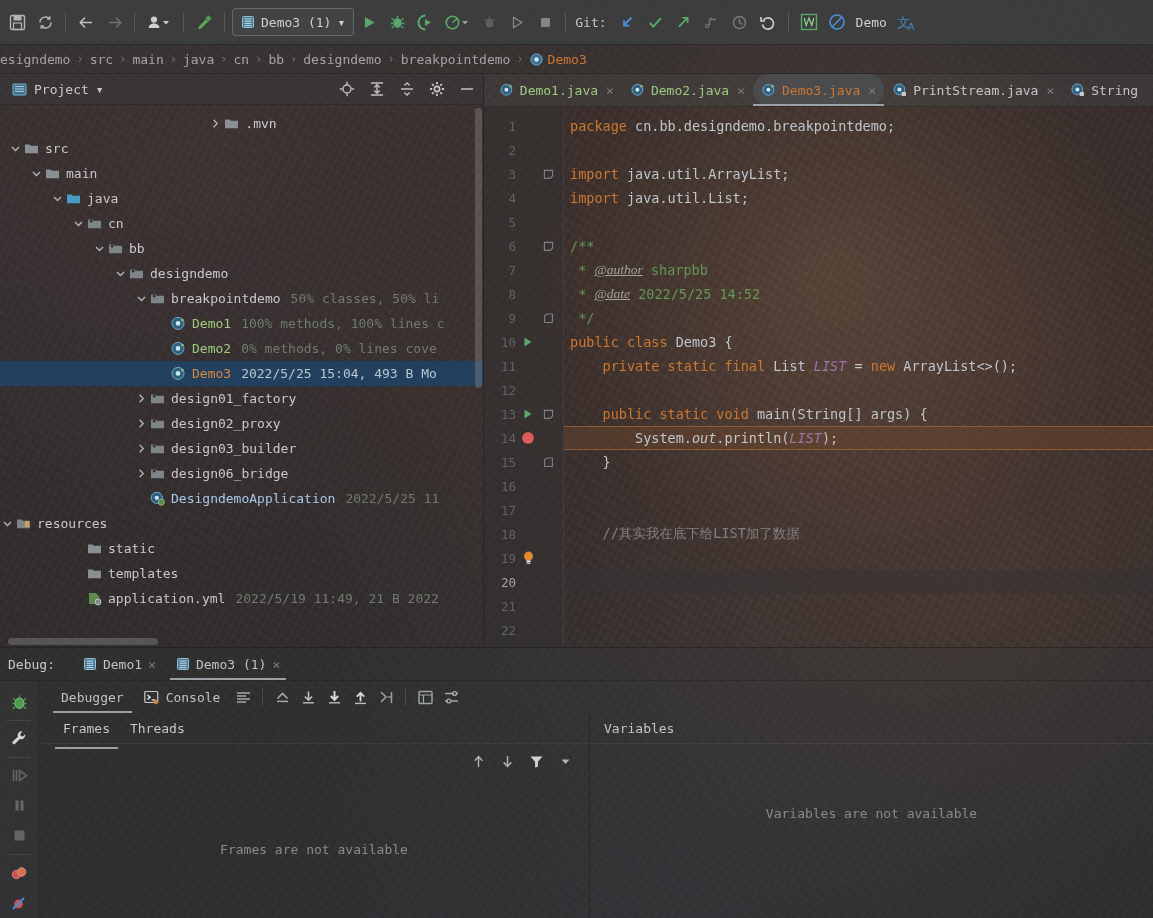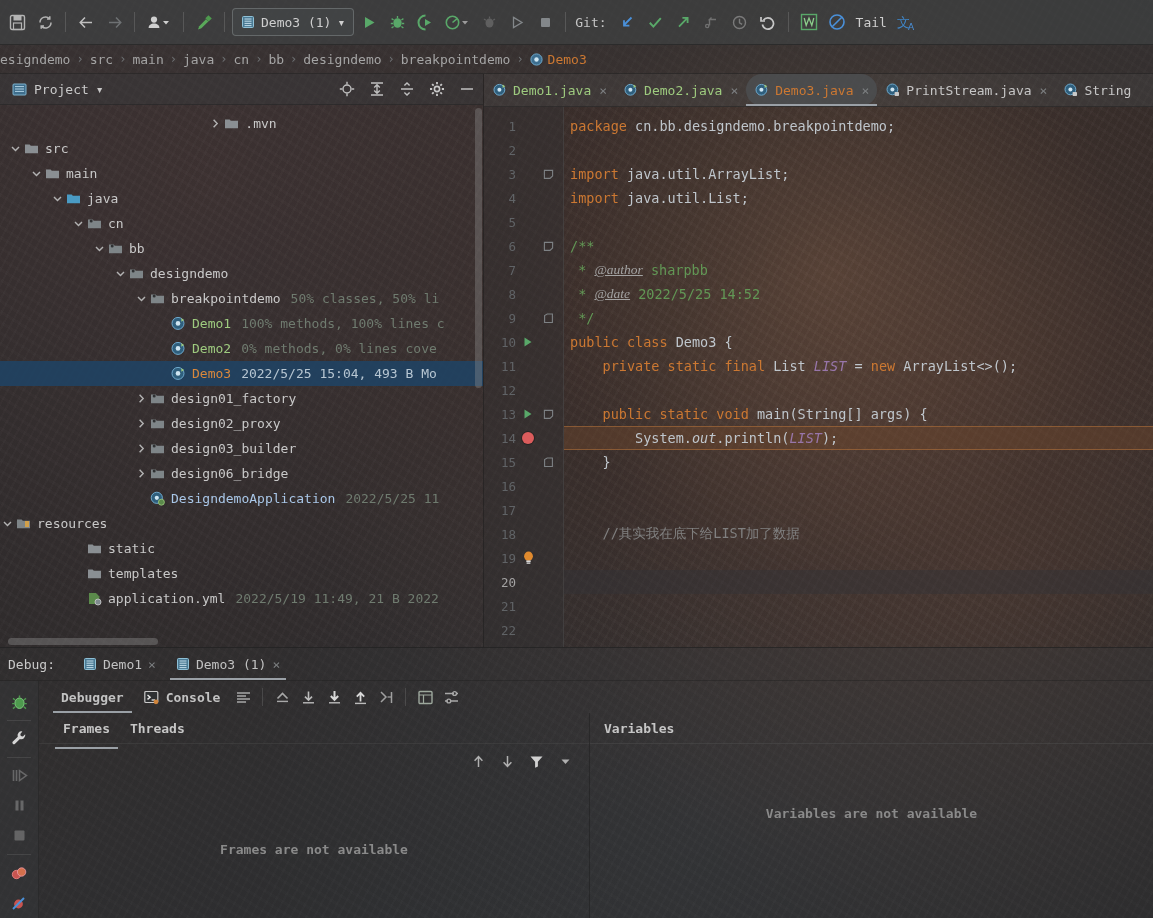--- a/index.html
+++ b/index.html
@@ -98,21 +98,21 @@
   .row.sel .meta{color:#b7c6d2;}
   .pp-scroll-v{position:absolute;right:1px;top:34px;width:7px;height:280px;background:rgba(150,150,150,0.35);border-radius:4px;}
   .pp-scroll-h{position:absolute;left:8px;bottom:2px;height:7px;width:150px;background:rgba(150,150,150,0.38);border-radius:4px;}
 
   
   .editor-area{flex:1 1 auto;display:flex;flex-direction:column;min-width:0;min-height:0;}
   .tabs{
     height:32px;flex:0 0 32px;display:flex;align-items:stretch;
     background:rgba(60,63,65,0.55);
     border-bottom:1px solid rgba(35,35,35,0.55);
-    overflow:hidden;white-space:nowrap;
+    overflow:hidden;white-space:nowrap;justify-content:center;
   }
   .tab{
     display:inline-flex;align-items:center;gap:6px;padding:0 8px 0 9px;
     font-size:13px;color:#b5c7b1;position:relative;flex:0 0 auto;
   }
   .tab .tabname{color:#9ecb7f;}
   .tab.plain .tabname{color:#c6c6c6;}
   .tab.active{background:rgba(77,80,82,0.78);border-radius:16px;}
   .tab.active .tabname{color:#cc7832;}
   .tab.active:after{content:"";position:absolute;left:0;right:0;bottom:0;height:2px;background:#9aa0a6;}
@@ -146,21 +146,21 @@
 
   
   .debug-window{flex:0 0 auto;display:flex;flex-direction:column;height:270px;
     background:rgba(49,51,53,0.55);border-top:1px solid rgba(30,30,30,0.65);}
   .dbg-tabbar{height:32px;flex:0 0 32px;display:flex;align-items:center;gap:0;
     padding-left:8px;border-bottom:1px solid rgba(30,30,30,0.4);}
   .dbg-title{font-size:13px;color:#c9c9c9;margin-right:18px;}
   .dbg-tab{display:inline-flex;align-items:center;gap:6px;padding:0 10px;height:32px;position:relative;font-size:13px;color:#c2c2c2;}
   .dbg-tab.active:after{content:"";position:absolute;left:4px;right:4px;bottom:0;height:2px;background:#9aa0a6;}
   .dbg-tab .x{color:#7e8183;}
-  .dbg-body{flex:1 1 auto;display:flex;min-height:0;font-weight:bold;}
+  .dbg-body{flex:1 1 auto;display:flex;min-height:0;}
   .dbg-left-rail{width:38px;flex:0 0 38px;display:flex;flex-direction:column;align-items:center;
     gap:0;padding-top:6px;background:rgba(56,58,60,0.40);border-right:1px solid rgba(30,30,30,0.4);}
   .rail-btn{width:32px;height:34px;display:flex;align-items:center;justify-content:center;}
   .rail-div{width:24px;height:1px;background:rgba(120,120,120,0.28);margin:3px 0;}
   .dbg-main{flex:1 1 auto;display:flex;flex-direction:column;min-width:0;min-height:0;}
   .dbg-toolbar{height:32px;flex:0 0 32px;display:flex;align-items:center;gap:0;padding-left:12px;}
   .dbg-sub{display:inline-flex;align-items:center;gap:7px;padding:0 10px;height:32px;font-size:13px;color:#c2c2c2;position:relative;}
   .dbg-sub.active:after{content:"";position:absolute;left:2px;right:2px;bottom:0;height:2px;background:#9aa0a6;}
   .tb-ico{width:26px;height:26px;display:flex;align-items:center;justify-content:center;}
   .vsep{width:1px;height:18px;background:rgba(120,120,120,0.35);margin:0 6px;}
@@ -315,21 +315,21 @@
           <rect x="1.5" y="1.5" width="15" height="15" fill="none" stroke="#59a869" stroke-width="1.4"></rect>
           <path d="M4.2 5l2 7.4 2.8-7.4 2.8 7.4 2-7.4" fill="none" stroke="#8ccf8c" stroke-width="1.3"></path>
         </svg>
     </div>
     <div class="tb-btn">
       <svg width="18" height="18" viewBox="0 0 18 18">
           <circle cx="9" cy="9" r="7" fill="none" stroke="#4a90d9" stroke-width="1.6"></circle>
           <path d="M4.2 13.8L13.8 4.2" stroke="#4a90d9" stroke-width="1.6"></path>
         </svg>
     </div>
-    <span class="tail-label">Tail</span>
+    <span class="tail-label">Demo</span>
     <div class="tb-btn" style="width:30px">
       <svg width="22" height="19" viewBox="0 0 22 19">
           <text x="0" y="14" font-size="13" fill="#3f86c9" font-family="DejaVu Sans, sans-serif">文</text>
           <text x="11" y="17" font-size="9" fill="#4a90d9" font-family="DejaVu Sans, sans-serif">A</text>
         </svg>
     </div>
   </div>
 
   <div class="breadcrumb">
     <span class="bc-item first">esigndemo</span>

